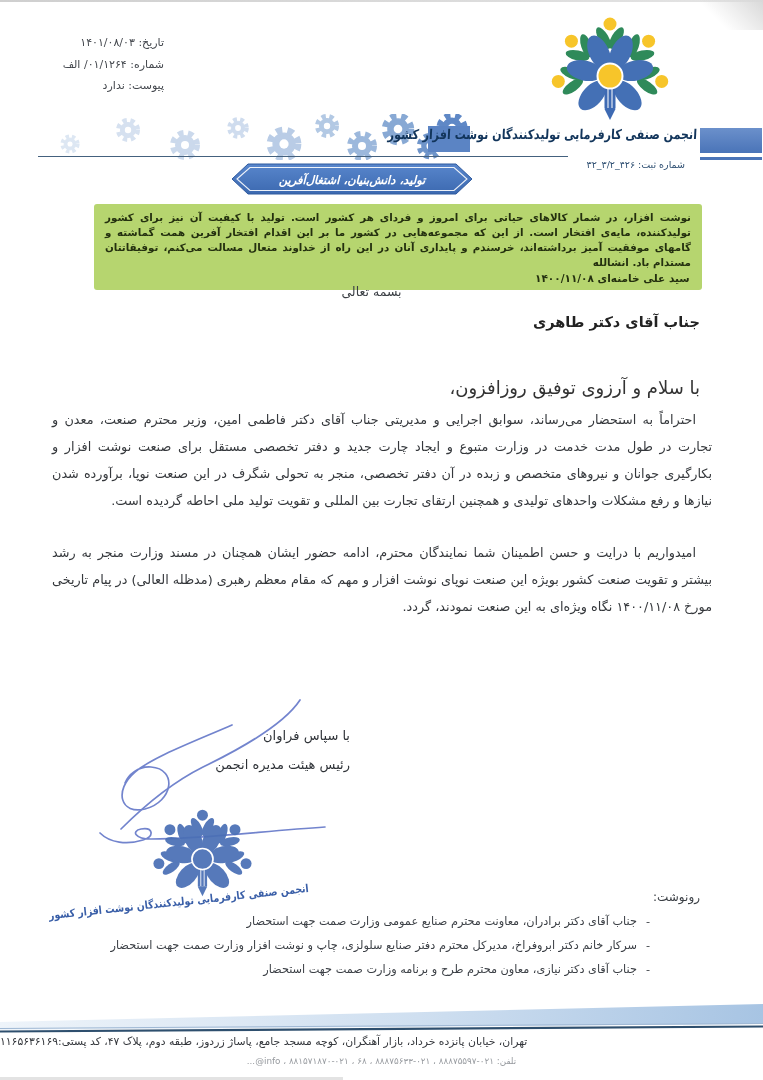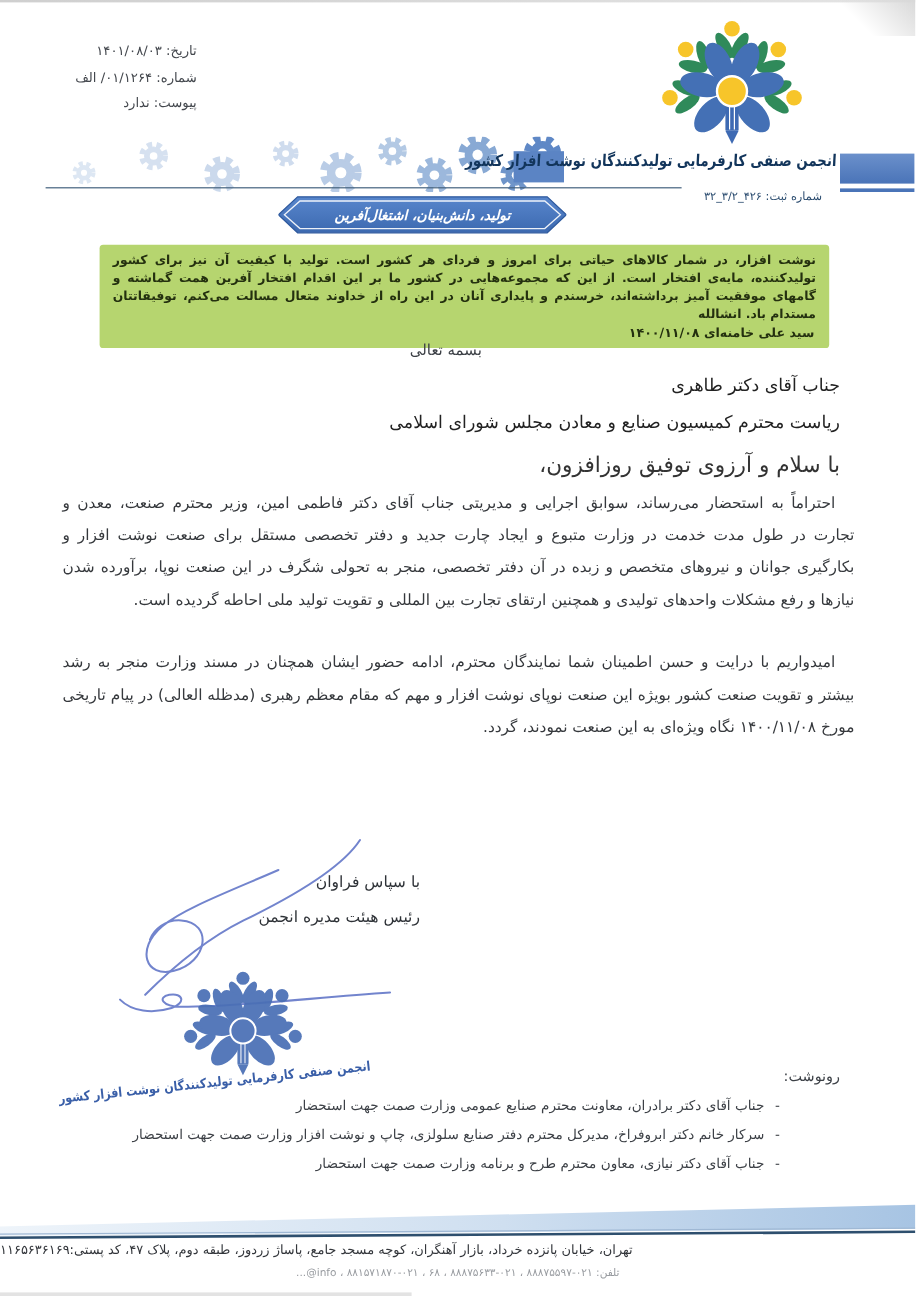--- a/index.html
+++ b/index.html
@@ -17,28 +17,28 @@
   .org-name{right:66px;top:126px;direction:rtl;white-space:nowrap;font-weight:bold;
         font-size:13.5px;color:#12355b;transform:scaleX(.82) skewX(-4deg);transform-origin:right center;}
   .reg-no{right:78px;top:159px;direction:rtl;font-size:9.5px;color:#2c4d70;}
   .hdr-rect-right{left:700px;top:128px;width:62px;height:25px;
         background:linear-gradient(180deg,#6b90cb,#4a74b8);}
   .hdr-rect-right-line{left:700px;top:157px;width:62px;height:3px;background:#4a74b8;}
   .hdr-line{left:38px;top:156px;width:530px;border-top:1.6px solid #44617e;}
   .gearband{left:0;top:114px;width:470px;height:46px;}
   .ribbon{left:232px;top:161px;width:240px;height:36px;}
   
-  .quote{left:83px;top:204px;width:608px;min-height:72px;background:#b6d56f;border-radius:3px;
+  .quote{left:94px;top:204px;width:608px;min-height:72px;background:#b6d56f;border-radius:3px;
         direction:rtl;padding:6px 11px 4px;box-sizing:border-box;font-size:10.3px;font-weight:bold;
         line-height:15px;color:#24300f;text-align:justify;}
   .quote .attribution{text-align:left;padding-left:430px;white-space:nowrap;font-size:10.5px;margin-top:1px;}
   
   .besmele{left:0;top:284px;width:763px;text-align:center;transform:translateX(-10px);
         font-size:12.5px;color:#3b3f45;direction:rtl;}
-  .recipient{right:63px;direction:rtl;text-align:right;font-weight:normal;font-size:14.5px;color:#222;}
+  .recipient{right:63px;direction:rtl;text-align:right;font-weight:bold;font-size:14.5px;color:#222;}
   .r1{top:314px;} .r2{top:345px;}
   .salutation{right:63px;top:377px;direction:rtl;font-size:18px;color:#333;}
   .bodytext{left:52px;top:406px;width:660px;direction:rtl;font-size:12.8px;line-height:27px;
         color:#35383c;text-align:justify;}
   .bodytext p{margin:0 0 25px 0;text-indent:16px;}
   
   .sigblock{left:160px;top:721px;width:190px;text-align:right;direction:rtl;line-height:29px;
         font-size:13px;color:#2e3237;}
   .sigblock .name{font-size:13.5px;}
   .sig-svg{left:82px;top:696px;width:262px;height:152px;pointer-events:none;}
@@ -179,21 +179,20 @@
   </svg>
 
   <div class="abs quote">
     <span>نوشت افزار، در شمار کالاهای حیاتی برای امروز و فردای هر کشور است. تولید با کیفیت آن نیز برای کشور تولیدکننده، مایه‌ی افتخار است. از این که مجموعه‌هایی در کشور ما بر این اقدام افتخار آفرین همت گماشته و گامهای موفقیت آمیز برداشته‌اند، خرسندم و پایداری آنان در این راه از خداوند متعال مسالت می‌کنم، توفیقاتتان مستدام باد. انشالله</span>
     <div class="attribution">سید علی خامنه‌ای   ۱۴۰۰/۱۱/۰۸</div>
   </div>
 
   <div class="abs besmele">بسمه تعالی</div>
 
   <div class="abs recipient r1">جناب آقای دکتر طاهری</div>
-  <div class="abs recipient r2">ریاست محترم کمیسیون صنایع و معادن مجلس شورای اسلامی</div>
   <div class="abs salutation">با سلام و آرزوی توفیق روزافزون،</div>
 
   <div class="abs bodytext">
     <p>احتراماً به استحضار می‌رساند، سوابق اجرایی و مدیریتی جناب آقای دکتر فاطمی امین، وزیر محترم صنعت، معدن و تجارت در طول مدت خدمت در وزارت متبوع و ایجاد چارت جدید و دفتر تخصصی مستقل برای صنعت نوشت افزار و بکارگیری جوانان و نیروهای متخصص و زبده در آن دفتر تخصصی، منجر به تحولی شگرف در این صنعت نوپا، برآورده شدن نیازها و رفع مشکلات واحدهای تولیدی و همچنین ارتقای تجارت بین المللی و تقویت تولید ملی احاطه گردیده است.</p>
     <p>امیدواریم با درایت و حسن اطمینان شما نمایندگان محترم، ادامه حضور ایشان همچنان در مسند وزارت منجر به رشد بیشتر و تقویت صنعت کشور بویژه این صنعت نوپای نوشت افزار و مهم که مقام معظم رهبری (مدظله العالی) در پیام تاریخی مورخ ۱۴۰۰/۱۱/۰۸ نگاه ویژه‌ای به این صنعت نمودند، گردد.</p>
   </div>
 
   <div class="abs sigblock">
     <div>با سپاس فراوان</div>
     <div>رئیس هیئت مدیره انجمن</div>

